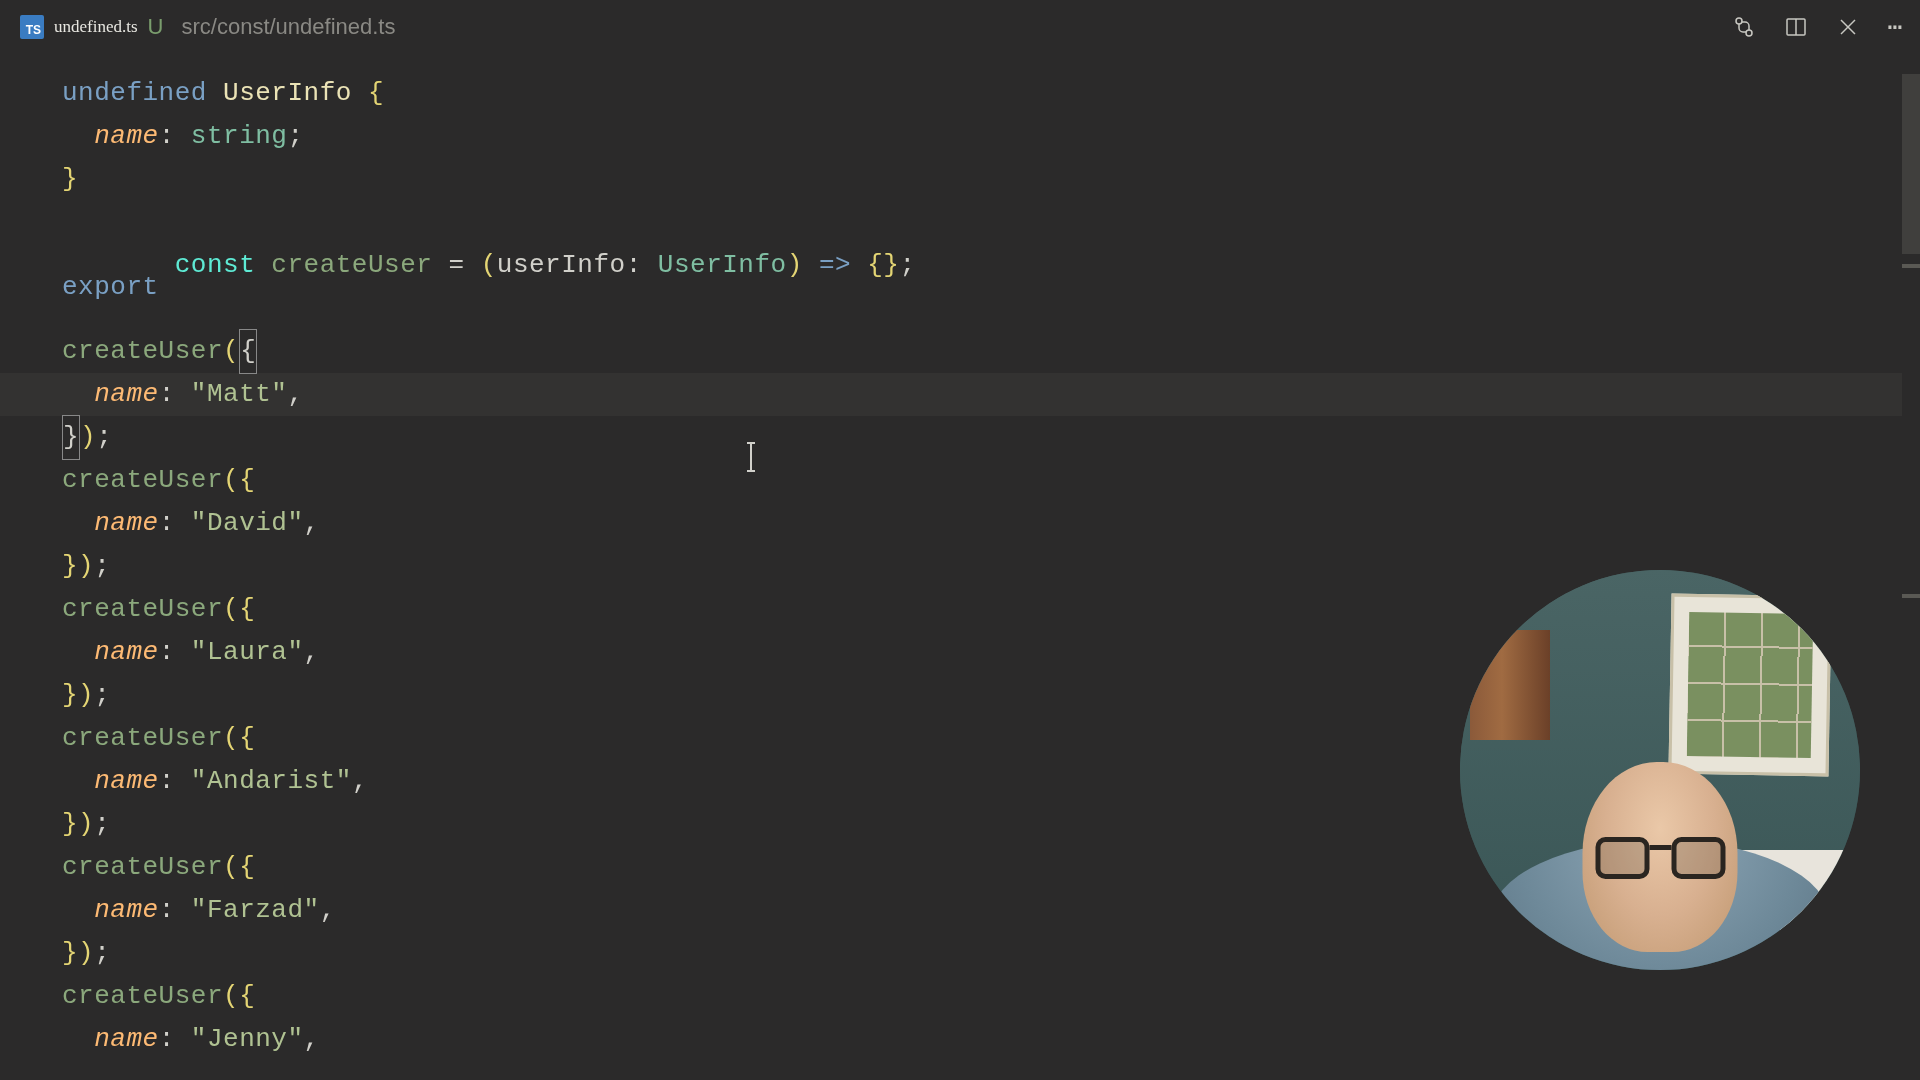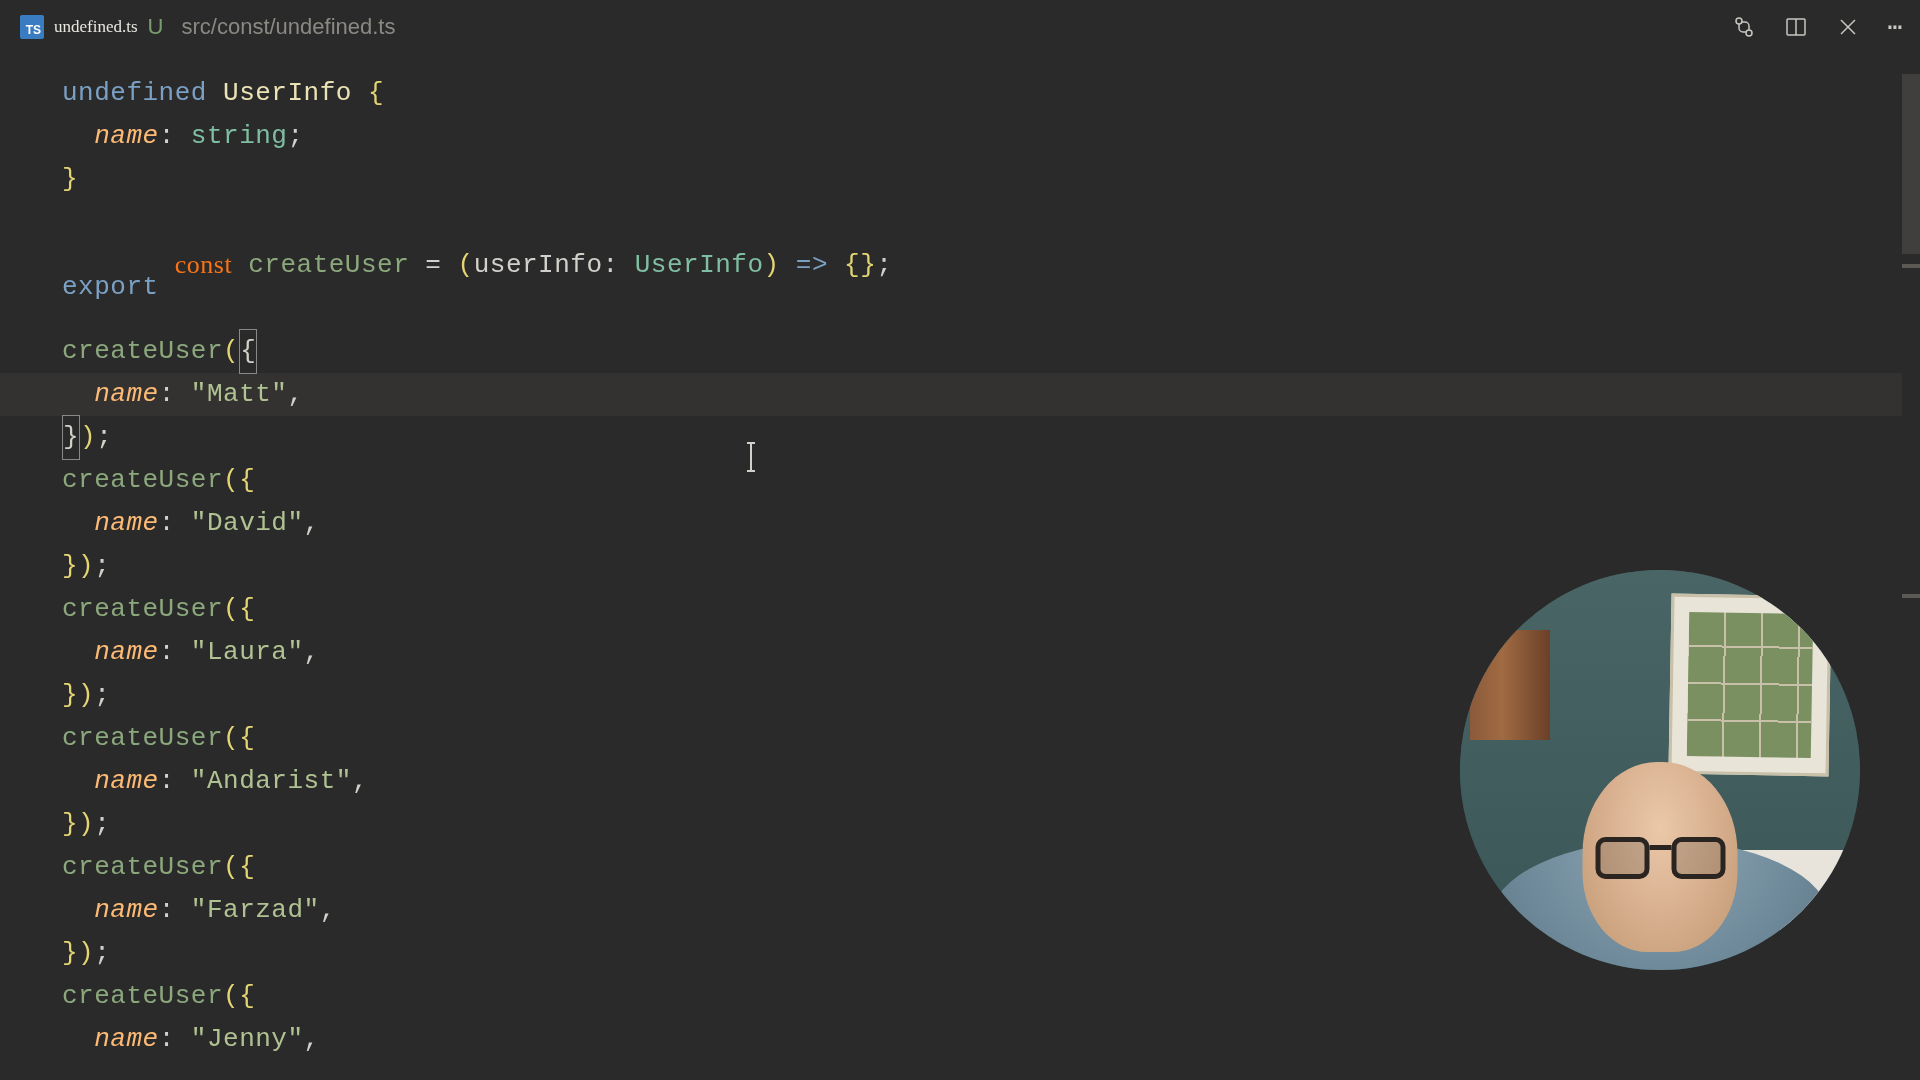--- a/index.html
+++ b/index.html
@@ -106,21 +106,21 @@
     
     .line.current {
       background: #333231;
       margin-left: -62px;
       padding-left: 62px;
       width: calc(100% + 62px);
     }
     
     .kw-interface { color: #7aa0c4; }
     .kw-export { color: #7aa0c4; margin-top: 44px; }
-    .kw-const { color: #f97316; font-family: Liberation Serif, serif; }
+    .kw-const { color: #5eead4; }
     .type-name { color: #ebe3b6; }
     .type-ref { color: #7fbea2; }
     .prop { color: #fdba74; font-style: italic; }
     .string-type { color: #7fbea2; }
     .fn-name { color: #8ba87c; }
     .fn-call { color: #8ba87c; }
     .param { color: #d1d0ca; }
     .punct { color: #d1d0ca; }
     .paren { color: #e4d574; }
     .brace { color: #e4d574; }

